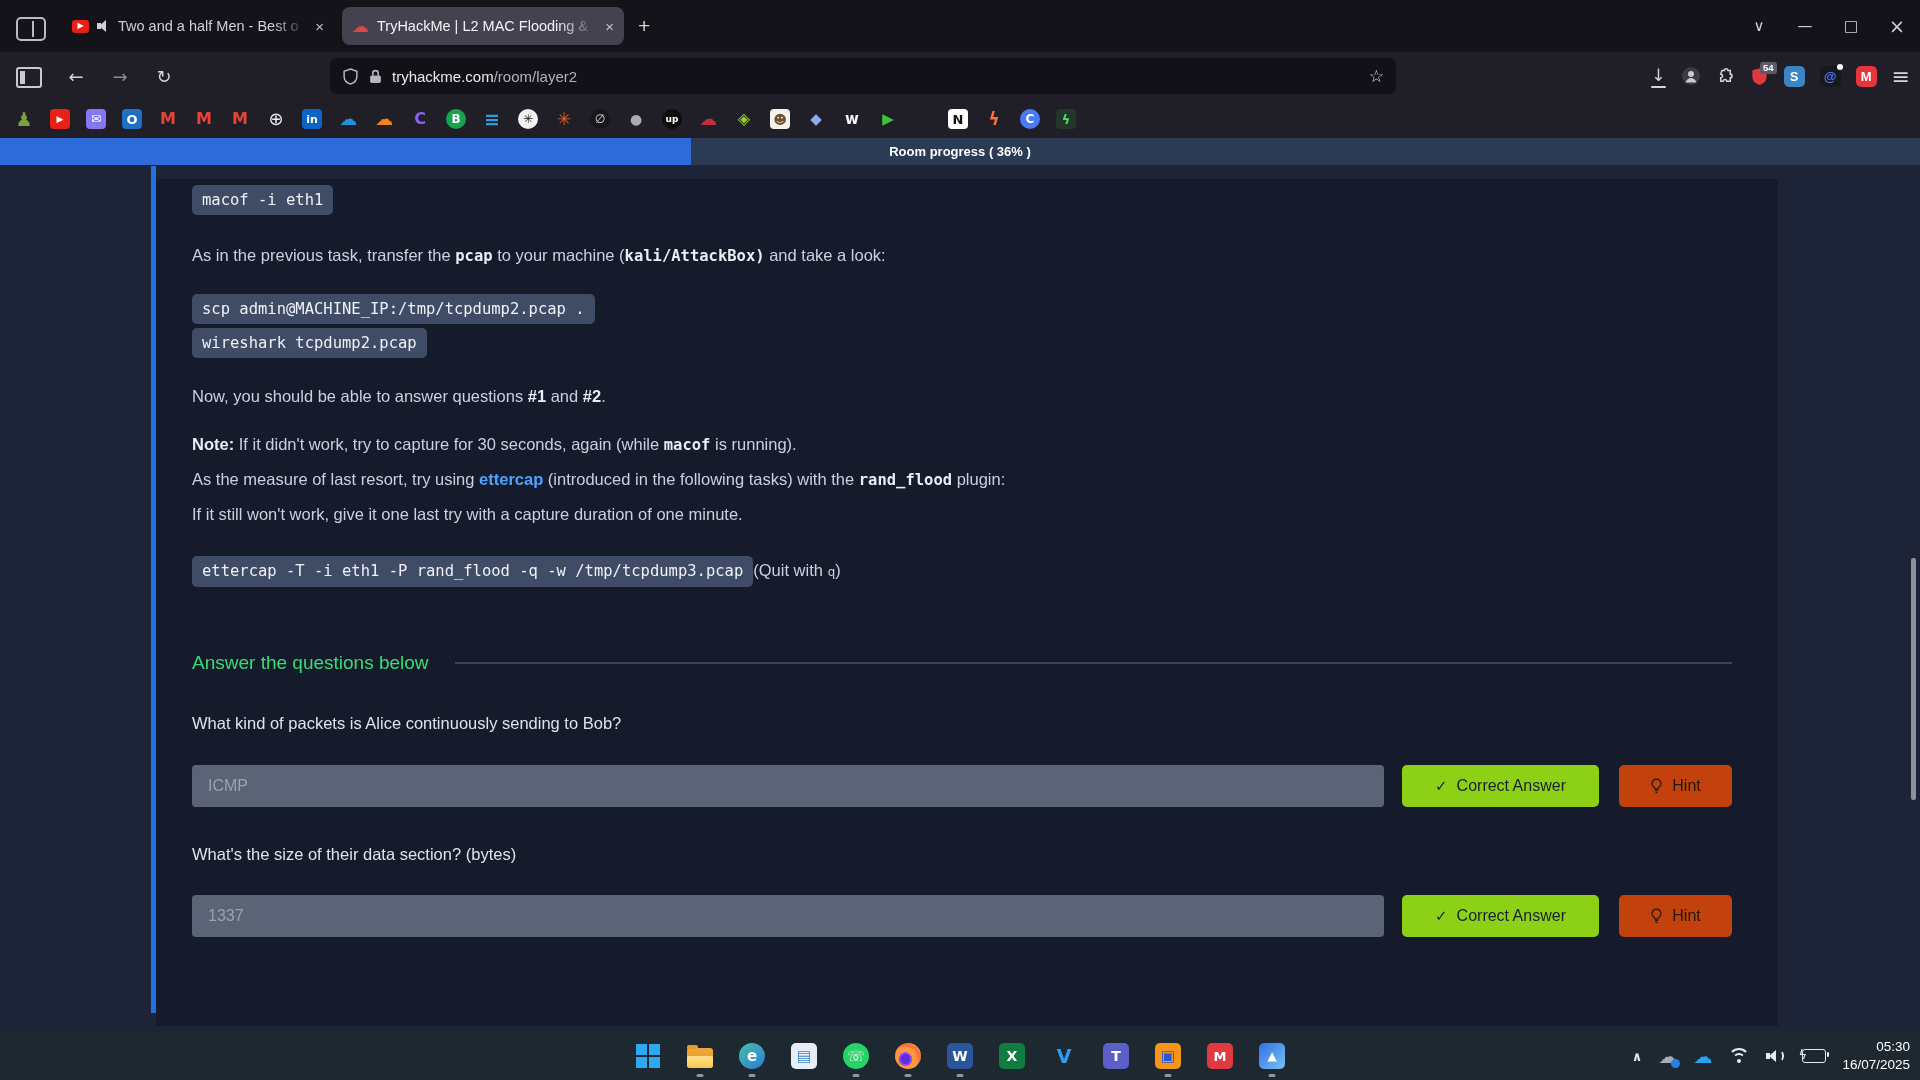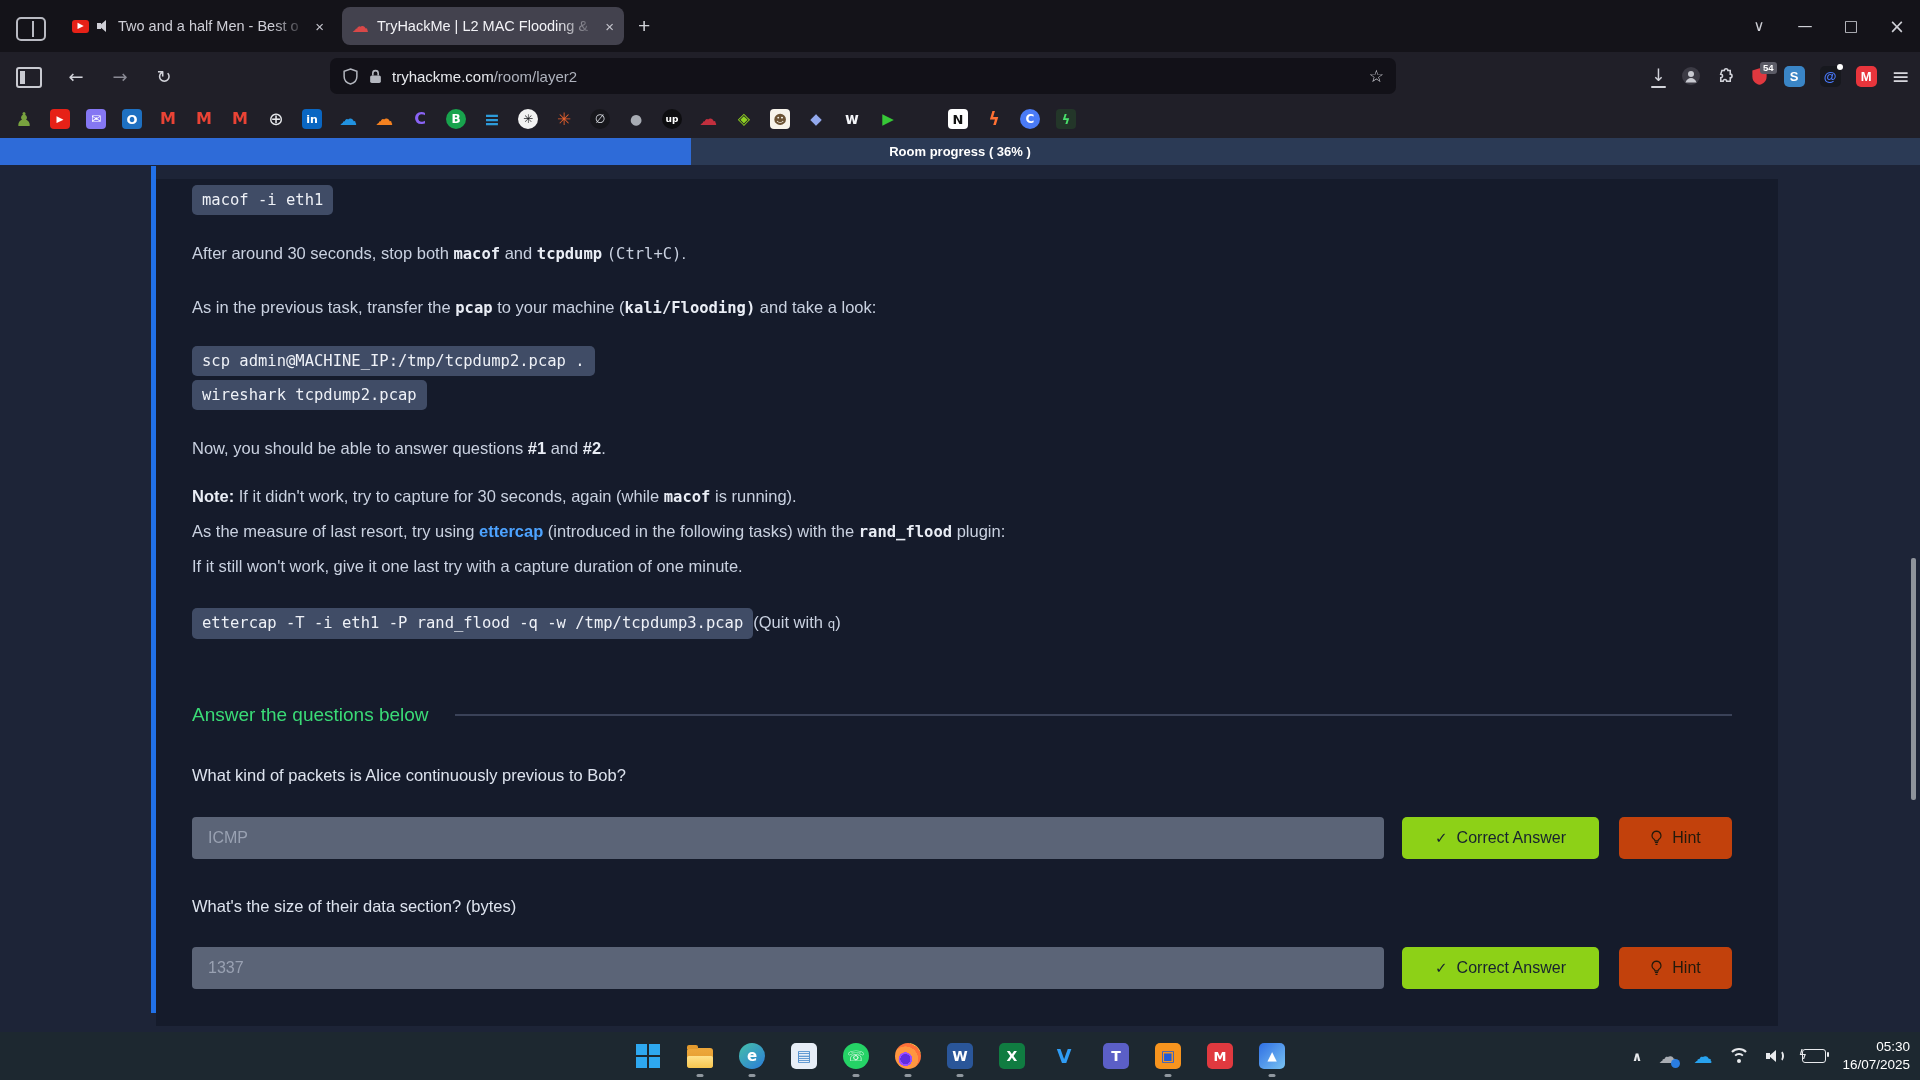--- a/index.html
+++ b/index.html
@@ -243,41 +243,40 @@
   <div class="progressbar">
     <div class="progress-fill" style="width: 36%; background: rgb(46, 107, 216);"></div>
     <div class="progress-label">Room progress ( 36% )</div>
   </div>
 
   <div class="page">
     <div class="accent"></div>
     <div class="panel">
 
       <div class="mt-code1"><span class="chip">macof -i eth1</span></div>
-      <p class="para mt-pafter"><span>After around 30 seconds, stop both </span><span class="sg-monobold">macof</span><span> and </span><span class="sg-monobold">tcpdump</span><span> </span><span class="sg-mono">(Ctrl+C)</span><span>.</span></p>
-      <p class="para mt-ptransfer"><span>As in the previous task, transfer the </span><span class="sg-monobold">pcap</span><span> to your machine (</span><span class="sg-monobold">kali/Flooding)</span><span> and take a look:</span></p>
+      <p class="para mt-ptransfer"><span>As in the previous task, transfer the </span><span class="sg-monobold">pcap</span><span> to your machine (</span><span class="sg-monobold">kali/AttackBox)</span><span> and take a look:</span></p>
       <div class="mt-scp"><span class="chip">scp admin@MACHINE_IP:/tmp/tcpdump2.pcap .</span></div>
       <div class="mt-wire"><span class="chip">wireshark tcpdump2.pcap</span></div>
       <p class="para mt-pnow"><span>Now, you should be able to answer questions </span><span class="sg-bold">#1</span><span> and </span><span class="sg-bold">#2</span><span>.</span></p>
       <div class="mt-note">
         <p class="para note-para"><span class="sg-bold">Note:</span><span> If it didn't work, try to capture for 30 seconds, again (while </span><span class="sg-monobold">macof</span><span> is running).</span></p>
         <p class="para note-para"><span>As the measure of last resort, try using </span><span class="sg-link">ettercap</span><span> (introduced in the following tasks) with the </span><span class="sg-monobold">rand_flood</span><span> plugin:</span></p>
         <p class="para note-para"><span>If it still won't work, give it one last try with a capture duration of one minute.</span></p>
       </div>
       <div class="code-row">
         <span class="chip">ettercap -T -i eth1 -P rand_flood -q -w /tmp/tcpdump3.pcap</span>
         <span class="para"><span> (Quit with </span><span class="sg-monosmall">q</span><span>)</span></span>
       </div>
 
       <div class="qheading">
         <span class="qheading-text">Answer the questions below</span>
         <span class="qheading-rule"></span>
       </div>
 
-      <p class="question-text">What kind of packets is Alice continuously previous to Bob?</p>
+      <p class="question-text">What kind of packets is Alice continuously sending to Bob?</p>
       <div class="answer-row">
         <input class="answer-input" disabled="" value="ICMP" style="">
         <div class="btn btn-correct">
           <span class="btn-check">✓</span>
           <span>Correct Answer</span>
         </div>
         <div class="btn btn-hint">
           <svg width="13" height="16" viewBox="0 0 14 17">
               <path d="M7 1a4.8 4.8 0 0 0-2.6 8.8c.5.4.9 1.1.9 1.7h3.4c0-.6.4-1.3.9-1.7A4.8 4.8 0 0 0 7 1z" fill="none" stroke="#231a0c" stroke-width="1.3"></path>
               <path d="M5.3 13.3h3.4M5.9 15.3h2.2" stroke="#231a0c" stroke-width="1.3"></path>

